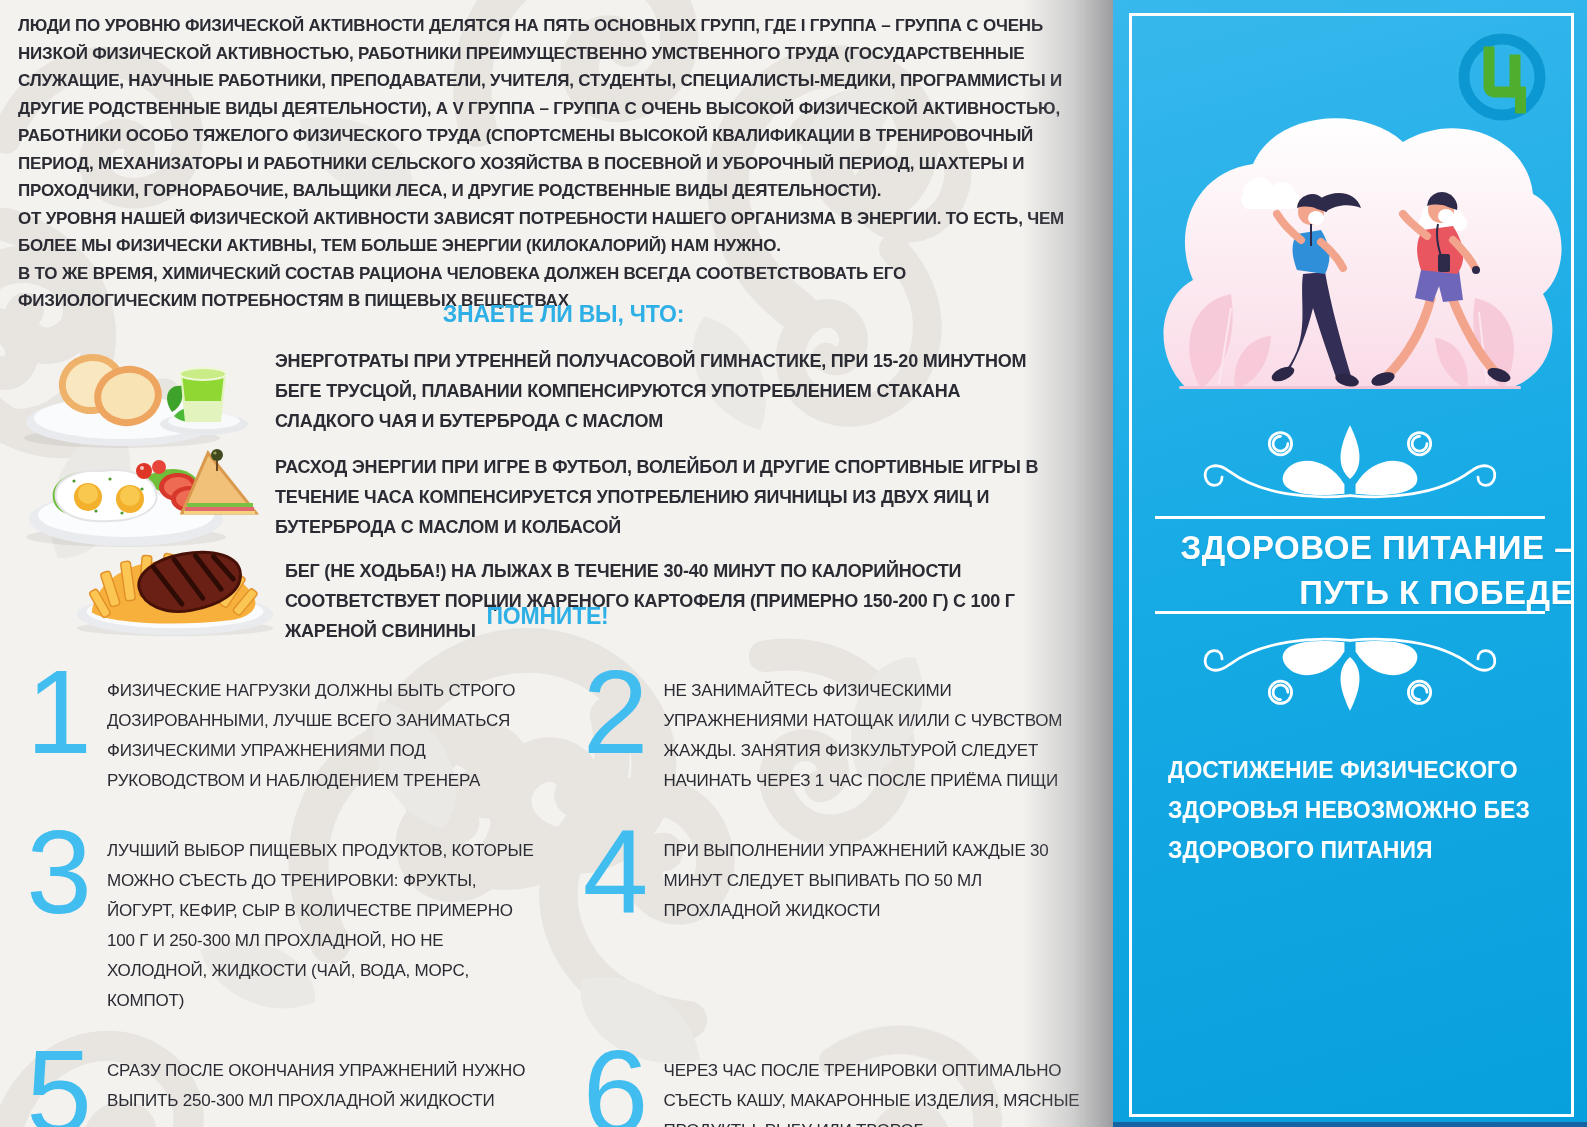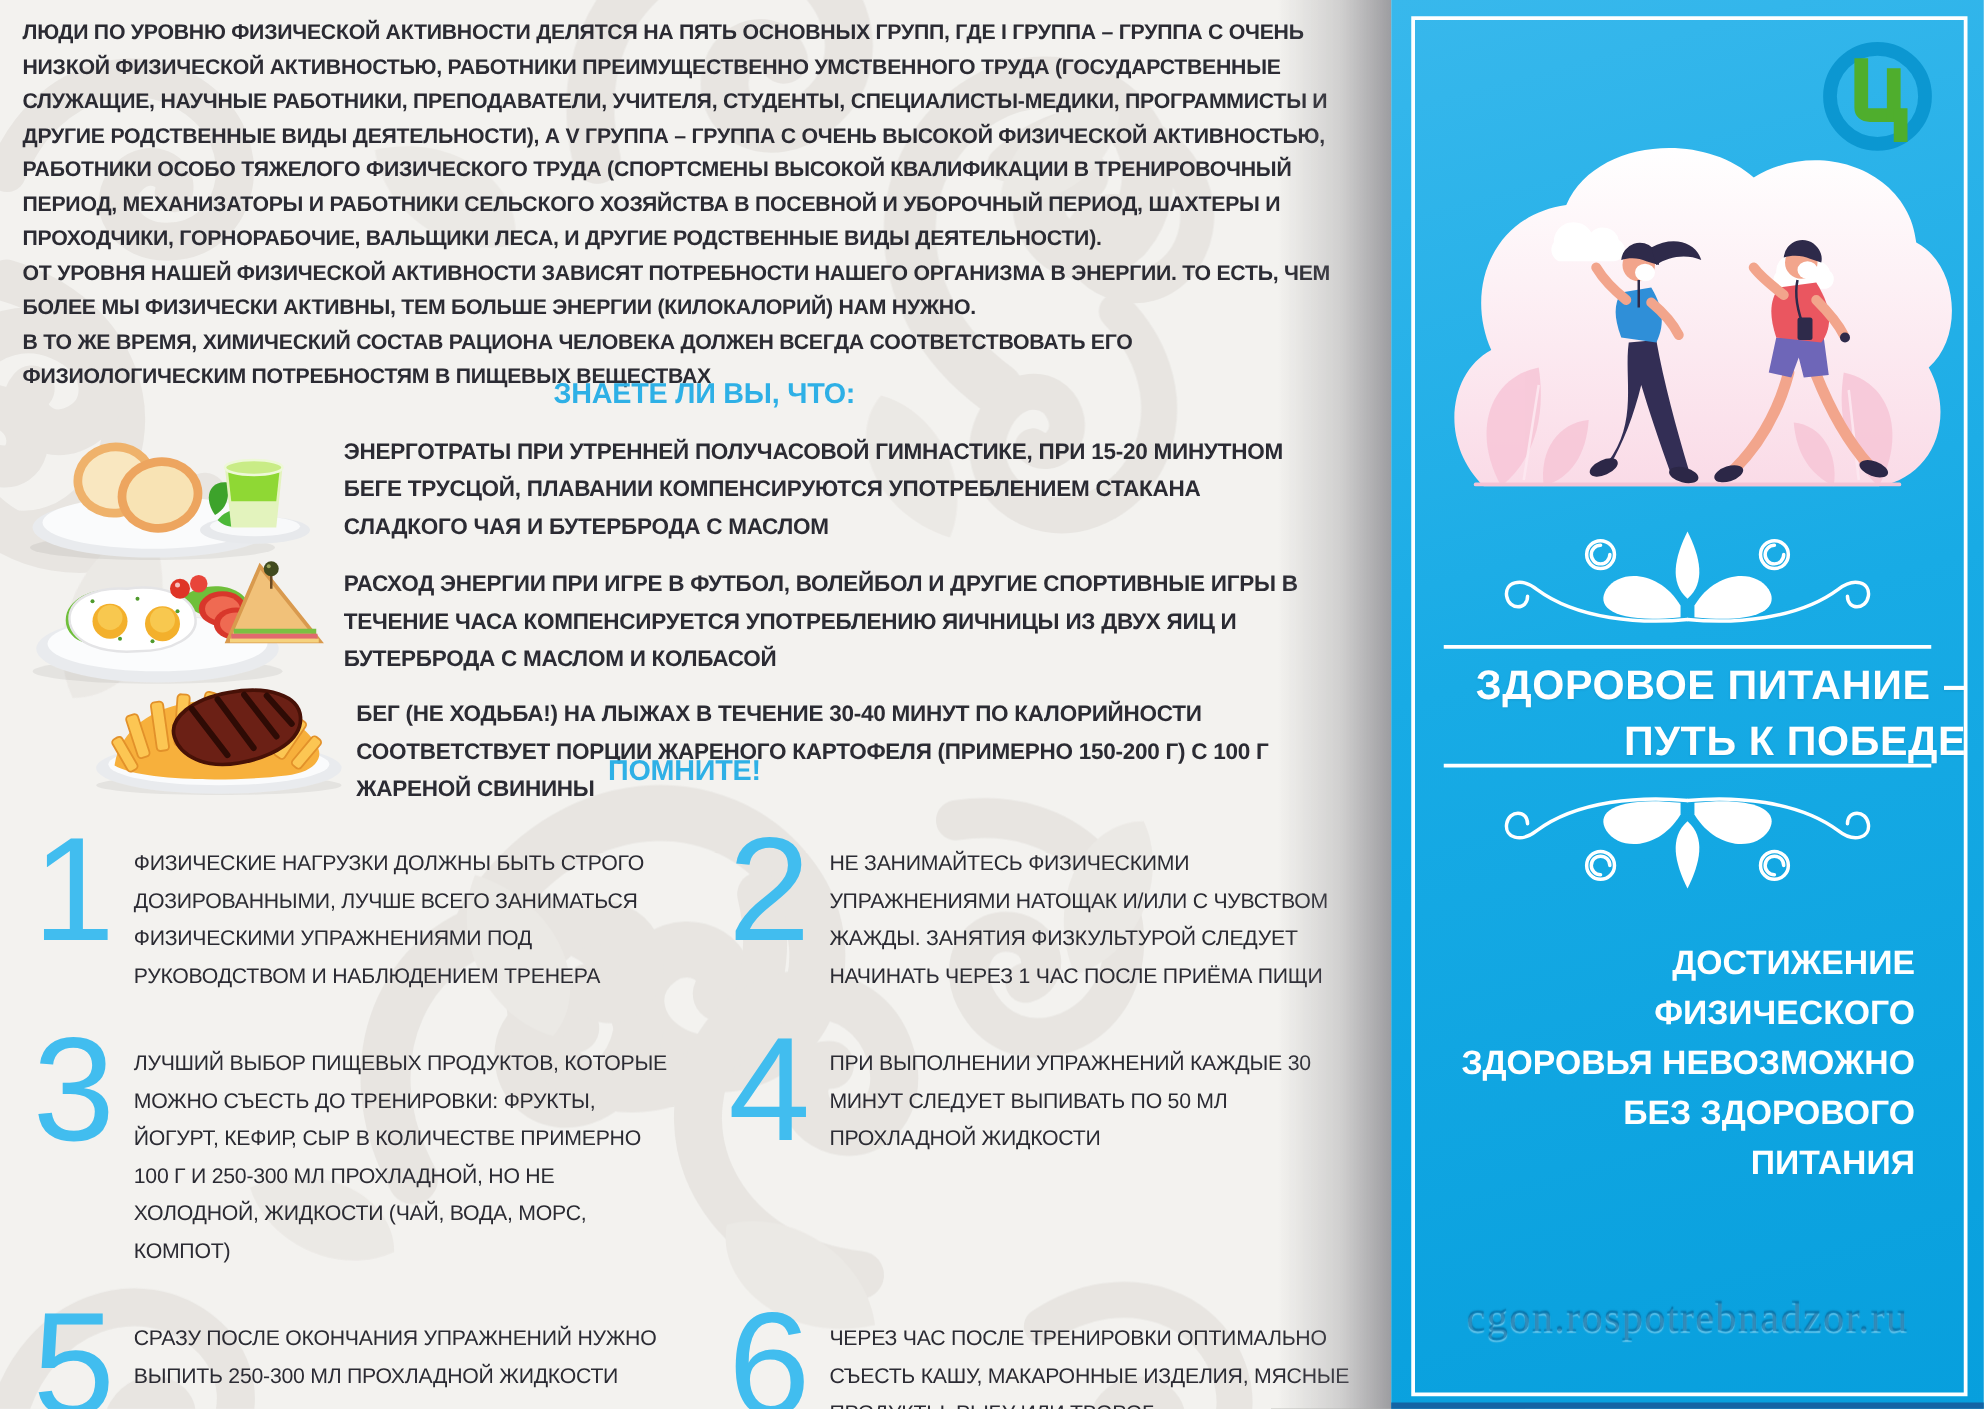--- a/index.html
+++ b/index.html
@@ -45,22 +45,22 @@
   .orn{position:absolute;left:50%;width:330px;height:102px;}
   .orn svg{display:block;width:100%;height:100%;}
   .orn-top{top:414px;transform:translateX(-50%);}
   .orn-bottom{top:620px;transform:translateX(-50%) scaleY(-1);}
   .rule{position:absolute;left:42px;right:42px;height:2.5px;background:#fff;}
   .rule1{top:516px;}
   .rule2{top:611px;}
   .panel-title{position:absolute;top:525px;left:12px;right:14px;text-align:right;
         color:#fff;font-size:33px;font-weight:bold;line-height:45px;letter-spacing:0.5px;
         text-shadow:0 1px 2px rgba(0,80,120,0.15);}
-  .slogan{position:absolute;top:750px;left:55px;right:55px;text-align:right;
-        color:#fff;font-size:27px;font-weight:bold;line-height:40px;}
+  .slogan{position:absolute;top:750px;left:55px;right:55px;text-align:left;
+        color:#fff;font-size:23px;font-weight:bold;line-height:40px;}
   .watermark{position:absolute;top:1036px;left:0;right:0;text-align:center;
         font-family:"Liberation Serif",serif;font-size:34px;letter-spacing:1px;
         color:rgba(10,100,155,0.48);
         text-shadow:0 1px 1px rgba(255,255,255,0.35),0 -1px 1px rgba(0,70,110,0.3);}
 </style>
 </head>
 <body>
 
 <div class="page">
 
@@ -347,19 +347,18 @@
         <g fill="#ffffff">
           <path d="M170 12 C159 34 154 56 170 70 C186 56 181 34 170 12 Z"></path>
           <path d="M164 76 C146 46 112 44 100 62 C90 78 108 92 164 86 Z"></path>
           <path d="M176 76 C194 46 228 44 240 62 C250 78 232 92 176 86 Z"></path>
         </g>
       </svg>
     </div>
 
     <div class="slogan">ДОСТИЖЕНИЕ ФИЗИЧЕСКОГО ЗДОРОВЬЯ НЕВОЗМОЖНО БЕЗ ЗДОРОВОГО ПИТАНИЯ</div>
 
-    <div class="watermark">cgon.rospotrebnadzor.ru</div>
 
     <div class="panel-border"></div>
     <div class="navy-strip"></div>
   </div>
 
 </div>
 
 </body></html>

